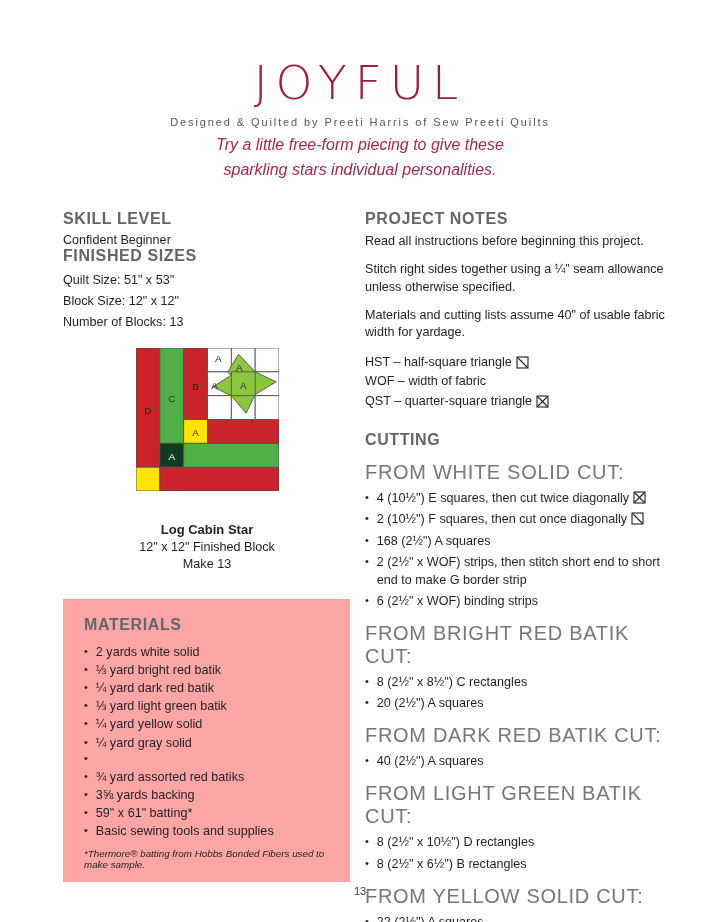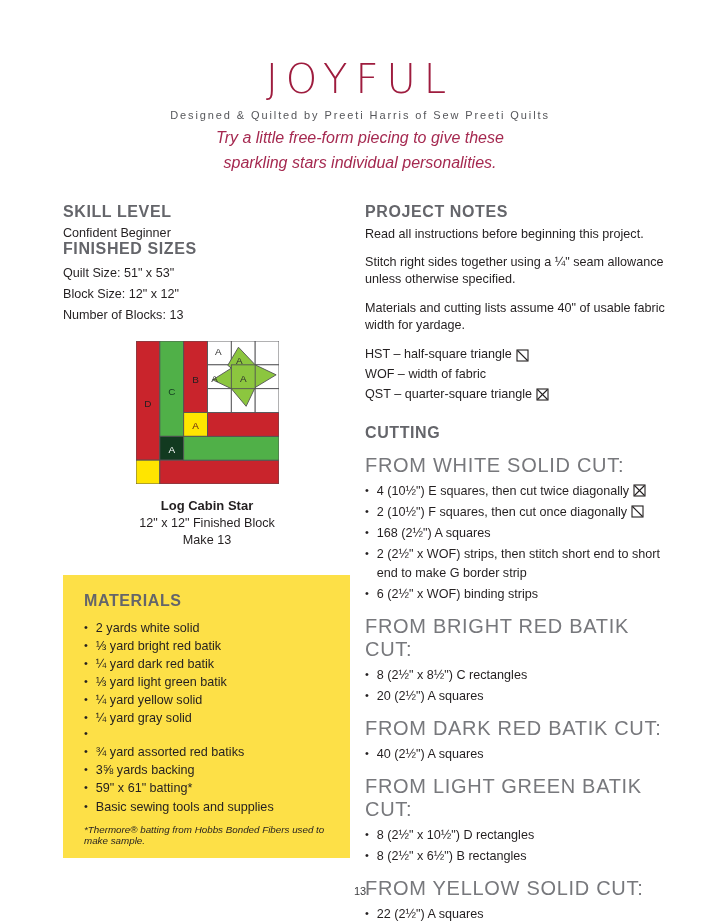--- a/index.html
+++ b/index.html
@@ -11,21 +11,21 @@
     font-family:"Liberation Sans",sans-serif;
     color:#231f20;
     overflow:hidden;
   }
   
   header{text-align:center;padding-top:58px;}
   .title{
     margin:0;
     font-family:"DejaVu Sans","Liberation Sans",sans-serif;
     font-weight:200;
-    font-size:40px;
+    font-size:47px;
     letter-spacing:8px;
     color:#9e1c3e;
     line-height:1.05;
   }
   .byline{
     margin-top:9px;
     font-size:11px;
     letter-spacing:1.9px;
     color:#55565a;
   }
@@ -46,25 +46,25 @@
     font-weight:700;
     letter-spacing:0.6px;
     color:#64656a;
   }
   .mt{margin-top:16px;}
   .body-line{font-size:12.6px;line-height:1.68;margin:0;}
   .skill-value{font-size:12.6px;margin:0;}
   
   figure.diagram{margin:15px 0 0 14px;text-align:center;width:260px;}
   figure.diagram svg{display:block;margin:0 auto;}
-  figcaption{margin-top:13px;font-size:12.6px;line-height:1.35;color:#231f20;}
+  figcaption{margin-top:30px;font-size:12.6px;line-height:1.35;color:#231f20;}
   .cap-title{font-weight:700;font-size:13px;}
   
   .materials{
-    background:#fde047;
+    background:#fca5a5;
     margin-top:26px;
     width:287px;
     box-sizing:border-box;
     padding:17px 12px 12px 21px;
   }
   .materials h2.sec{margin-bottom:9px;}
   ul.plain{list-style:none;margin:0;padding:0;}
   li.item{display:flex;gap:8px;font-size:12.6px;line-height:1.44;align-items:baseline;}
   li.item .bullet{font-size:11px;flex:0 0 auto;transform:translateY(-1px);}
   .footnote{font-style:italic;font-size:9.8px;margin:8px 0 0 0;color:#231f20;}

